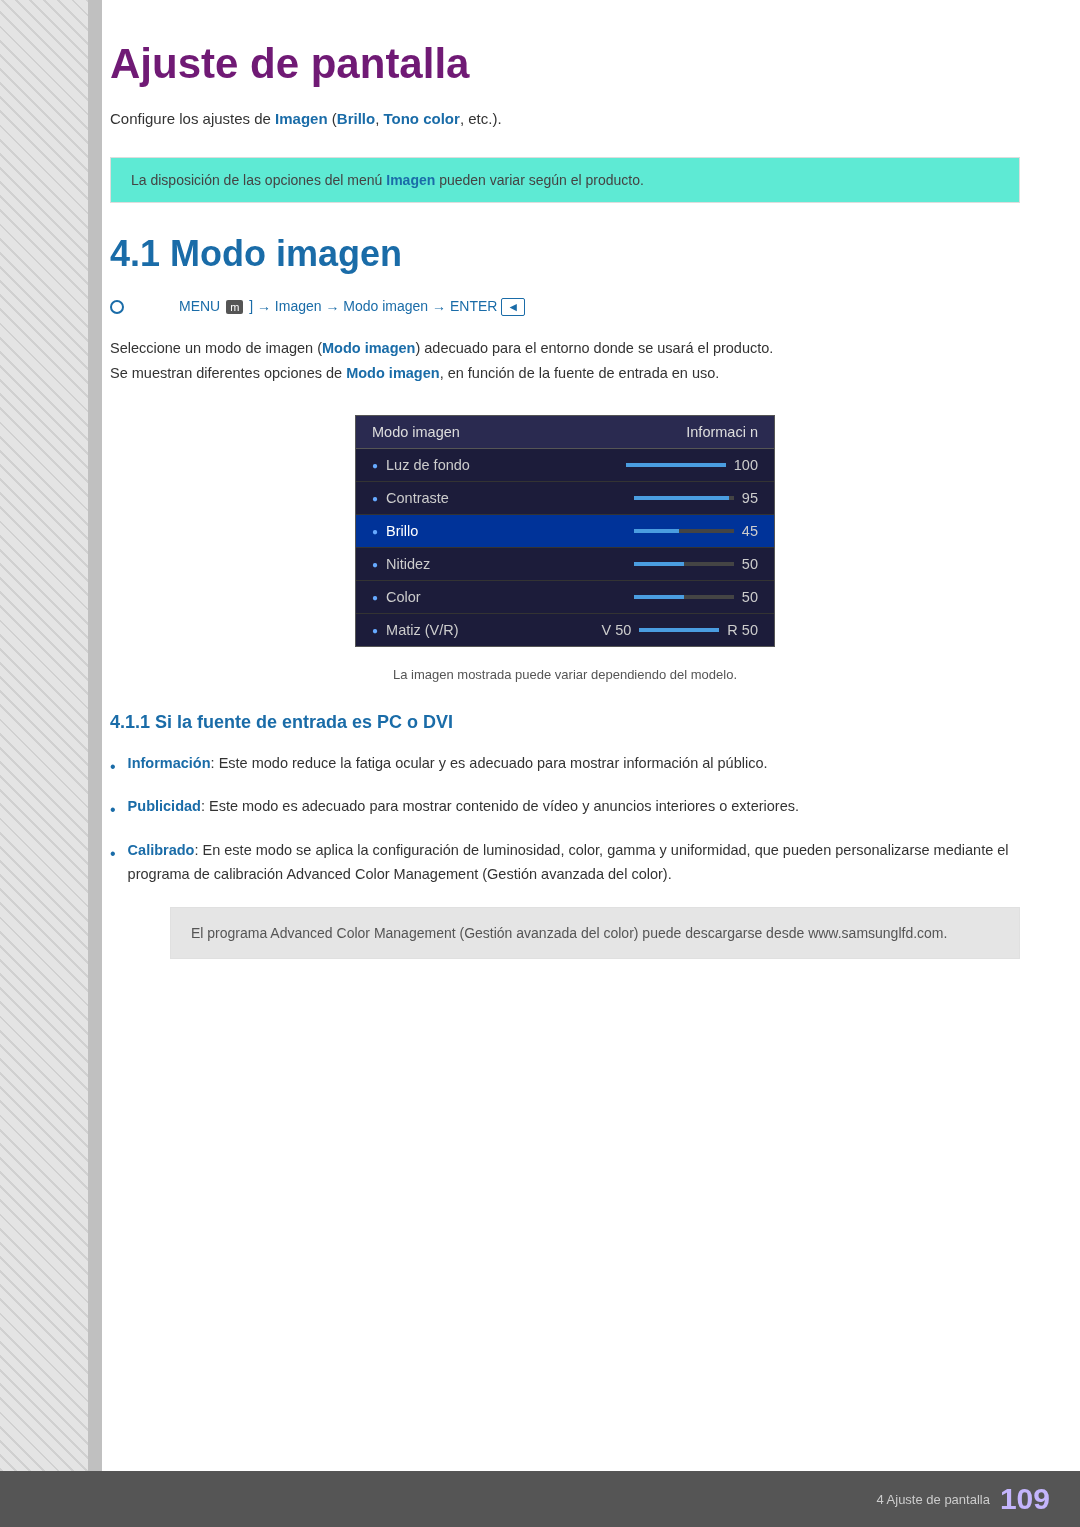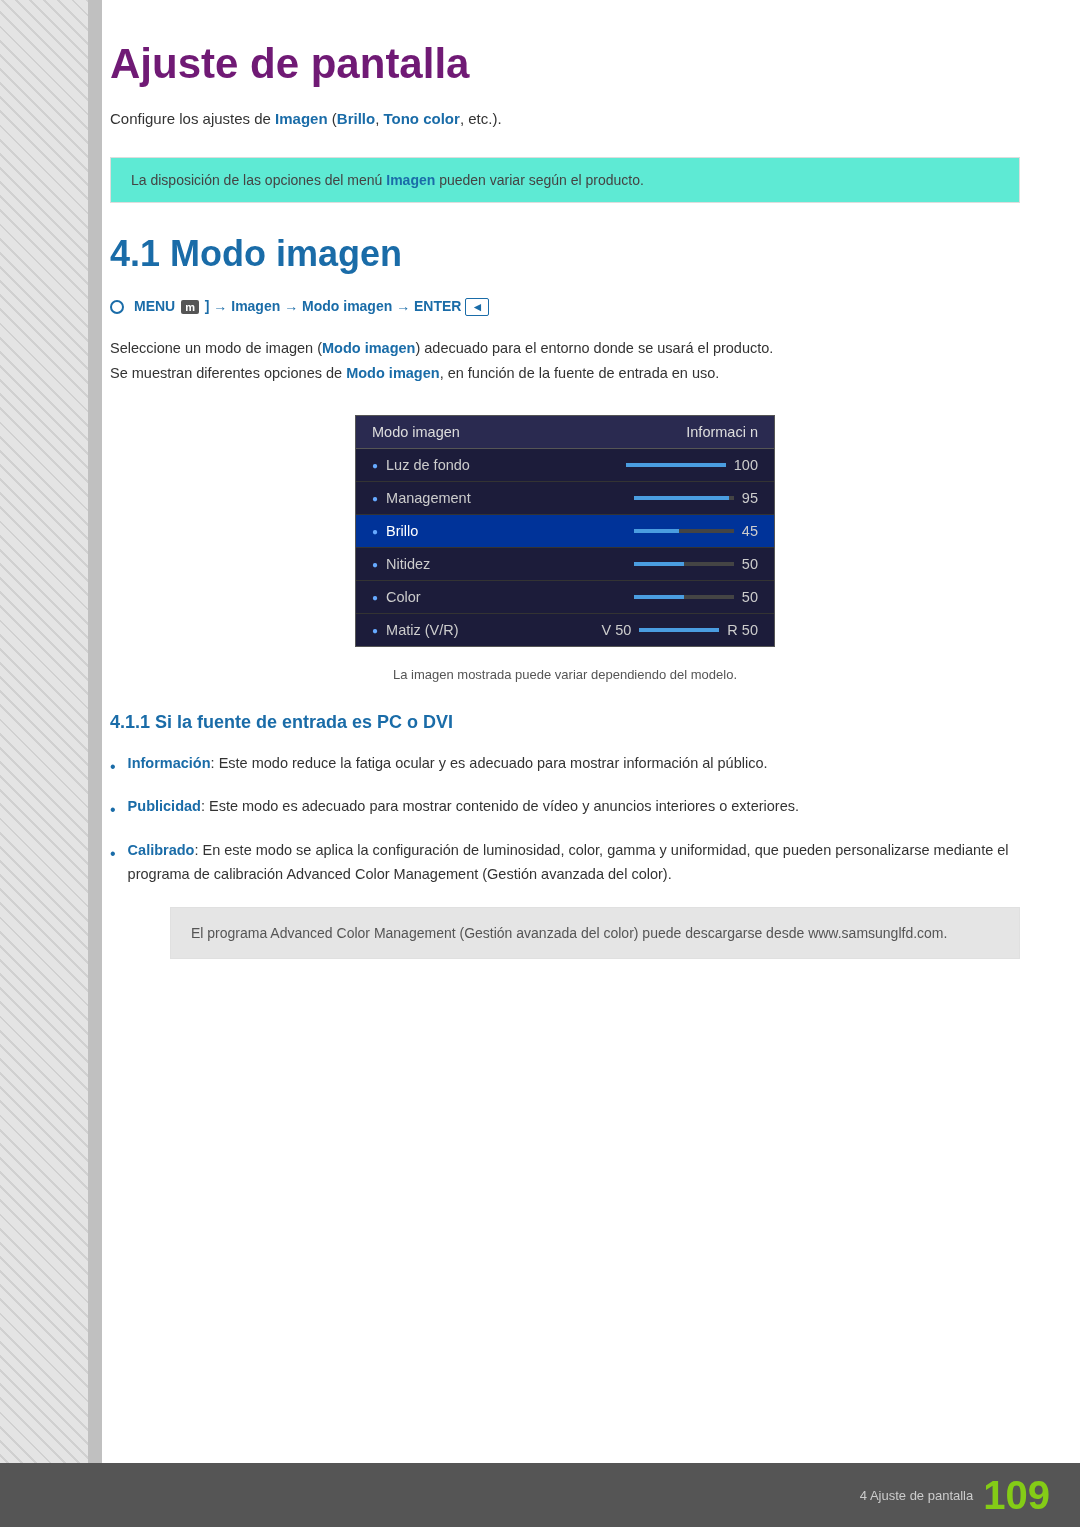--- a/index.html
+++ b/index.html
@@ -109,22 +109,23 @@
       width: 14px;
       height: 14px;
       border: 2px solid #1a6ca8;
       border-radius: 50%;
       margin-right: 10px;
       flex-shrink: 0;
     }
 
     .menu-path .path-text {
       color: #1a6ca8;
-      font-weight: bold;
+      font-weight: normal;
       font-size: 14px;
+      margin-left: 45px;
     }
 
     .menu-path .path-text .menu-icon {
       display: inline-block;
       background: #555;
       color: white;
       font-size: 11px;
       padding: 1px 4px;
       border-radius: 2px;
       margin: 0 2px;
@@ -285,37 +286,37 @@
       color: #555;
       line-height: 1.6;
     }
 
     
     .footer {
       position: absolute;
       bottom: 0;
       left: 0;
       right: 0;
-      height: 64px;
+      height: 56px;
       background: #555;
       display: flex;
       align-items: center;
       justify-content: flex-end;
       padding-right: 30px;
       gap: 10px;
     }
 
     .footer-text {
       color: #ccc;
       font-size: 13px;
     }
 
     .footer-number {
-      color: #84cc16;
-      font-size: 40px;
+      color: #c4b5fd;
+      font-size: 30px;
       font-weight: bold;
     }
   </style>
 </head>
 <body>
 
 <div class="page">
 
   <div class="left-sidebar"></div>
   <div class="left-sidebar-accent"></div>
@@ -362,21 +363,21 @@
             <div class="bar-container">
               <div class="bar-fill" style="width: 100%;"></div>
             </div>
             <span>100</span>
           </div>
         </div>
 
         <div class="tv-menu-row">
           <div class="row-label">
             <span class="bullet">●</span>
-            <span>Management</span>
+            <span>Contraste</span>
           </div>
           <div class="row-value">
             <div class="bar-container">
               <div class="bar-fill" style="width: 95%;"></div>
             </div>
             <span>95</span>
           </div>
         </div>
 
         <div class="tv-menu-row highlight">

